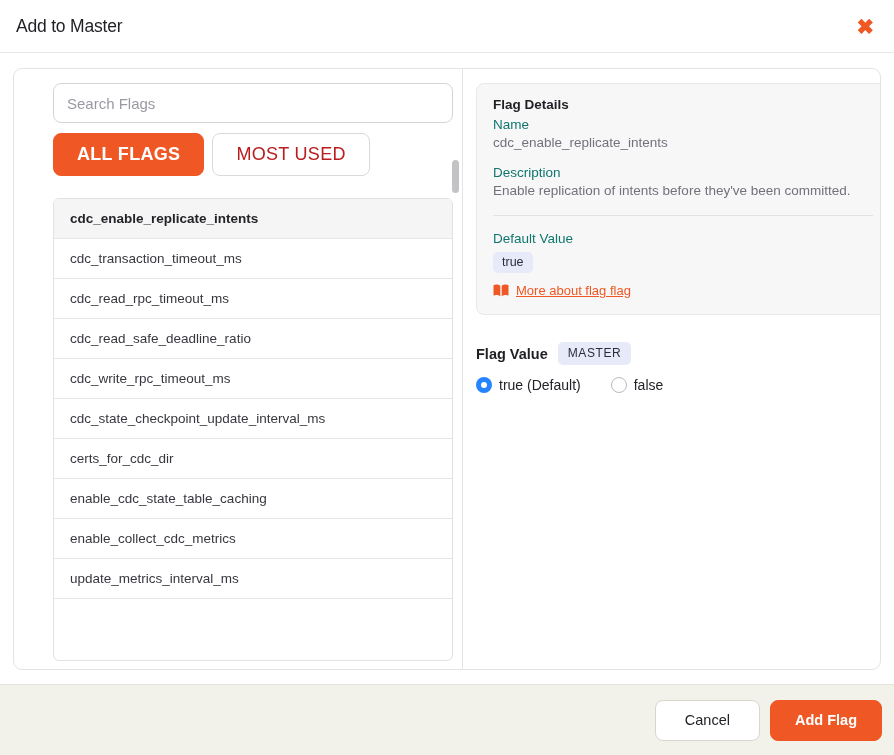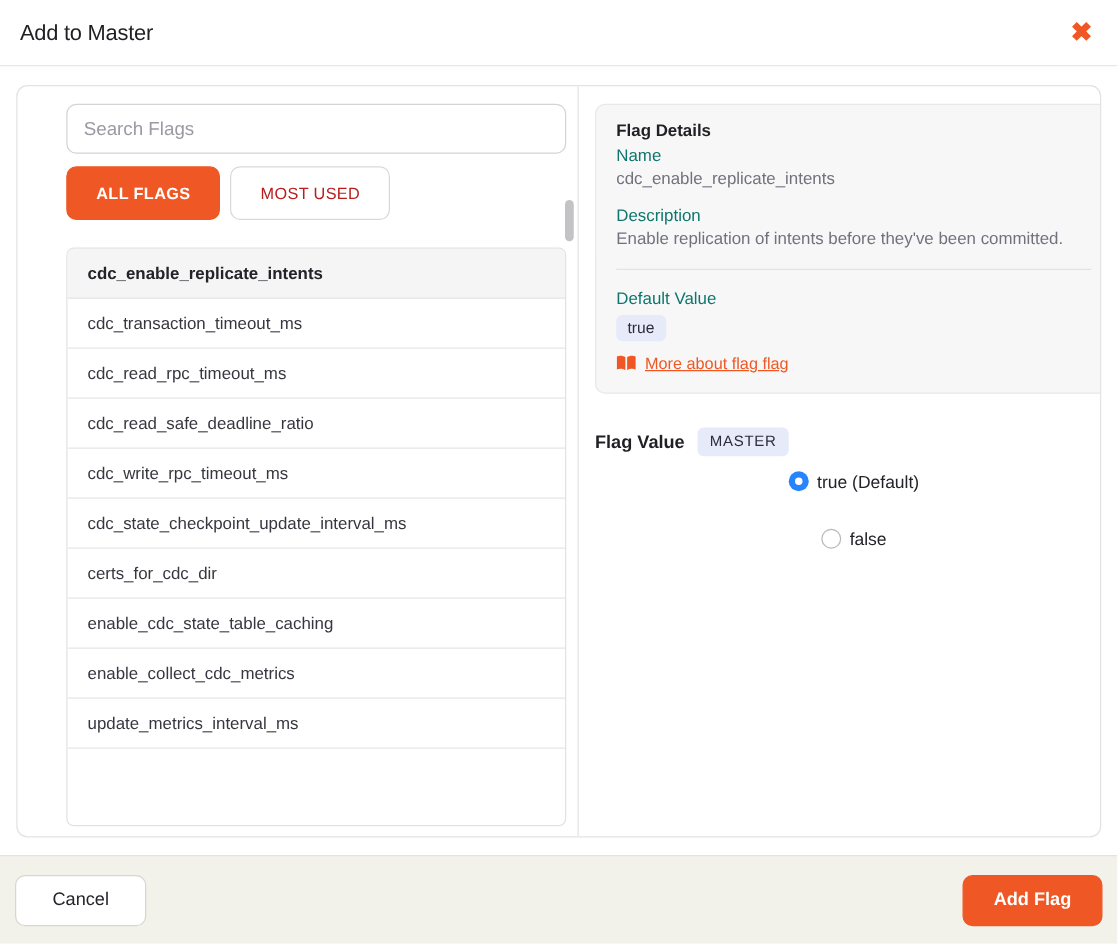--- a/index.html
+++ b/index.html
@@ -75,21 +75,21 @@
 
   .tabs-row {
     margin-top: 10px;
     display: flex;
     gap: 8px;
   }
   .tab-btn {
     height: 43px;
     padding: 0 23px;
     border-radius: 8px;
-    font-size: 13px;
+    font-size: 18px;
     font-family: "Liberation Sans", sans-serif;
     letter-spacing: 0.3px;
     cursor: pointer;
     display: flex;
     align-items: center;
   }
   .tab-btn.active {
     background: #ef5824;
     border: 1px solid #ef5824;
     color: #ffffff;
@@ -211,21 +211,20 @@
     font-size: 12px;
     letter-spacing: 0.6px;
     border-radius: 5px;
     padding: 4px 10px 5px 10px;
   }
   .radio-row {
     margin-top: 12px;
     display: flex;
     align-items: center;
     gap: 30px;
-    flex-direction: column;
   }
   .radio-option {
     display: flex;
     align-items: center;
     gap: 7px;
     font-size: 14px;
     color: #232329;
     cursor: pointer;
   }
   .radio-circle {
@@ -254,22 +253,22 @@
   .modal-footer {
     position: absolute;
     left: 0;
     top: 684px;
     width: 894px;
     height: 71px;
     background: #f2f1ea;
     border-top: 1px solid #e5e3da;
     display: flex;
     align-items: center;
-    justify-content: space-between;
-    gap: 0;
+    justify-content: flex-end;
+    gap: 10px;
     padding: 0 12px;
   }
   .btn {
     height: 41px;
     border-radius: 8px;
     font-size: 14.5px;
     font-family: "Liberation Sans", sans-serif;
     cursor: pointer;
     display: flex;
     align-items: center;

